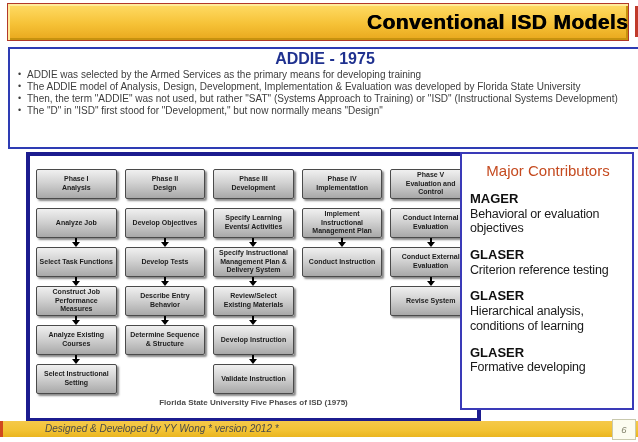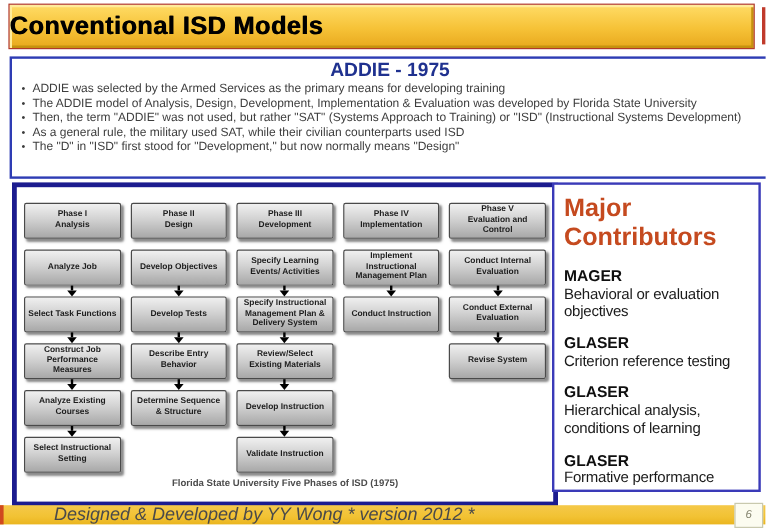--- a/index.html
+++ b/index.html
@@ -10,21 +10,21 @@
     font-family:"Liberation Sans", sans-serif;
     --gold:#F2C233; --navy:#1C1C8F; --blue:#2E3CB4; --accent-red:#C54A1F;
   }
 
   
   .title-btn {
     position:absolute; left:7px; top:3px; width:620px; height:36px;
     background:linear-gradient(to bottom,#FFDC66 0%,#F6C237 55%,#E8A81D 100%);
     border:1px solid #B2392A;
     box-shadow:inset 2px 2px 0 #FFEC9B, inset -2px -2px 0 #C6920F;
-    display:flex; align-items:center; justify-content:flex-start;
+    display:flex; align-items:center; justify-content:flex-end;
   }
   .title-btn .ttl {
     font-size:21px; font-weight:bold; color:#000;
     letter-spacing:.4px; text-shadow:.6px 0 0 #000;
   }
   .edge-red {
     position:absolute; right:0; top:6px; width:3px; height:31px;
     background:#C03A2B;
   }
 
@@ -42,21 +42,21 @@
     position:relative; padding-left:11px;
     font-size:10px; line-height:1.2; color:#3D3D3D;
   }
   .bullet::before {
     content:"\2022"; position:absolute; left:2px; top:0;
     font-size:9px; color:#3D3D3D;
   }
 
   
   .diagram {
-    position:absolute; left:10px; top:152px; width:435px; height:258px;
+    position:absolute; left:26px; top:152px; width:435px; height:258px;
     background:#fff; border:4px solid var(--navy,#1C1C8F);
     padding:4px 6px 0 6px;
   }
   .dgrid { display:flex; gap:8px; }
   .dcol { flex:1; display:flex; flex-direction:column; min-width:0; }
   .slot {
     height:39px; position:relative;
     display:flex; flex-direction:column; align-items:center; justify-content:flex-end;
   }
   .dbox {
@@ -83,37 +83,37 @@
     margin-top:4px;
   }
 
   
   .contrib {
     position:absolute; left:460px; top:152px; width:156px; height:248px;
     background:#fff; border:2px solid #3A3AB8;
     padding:6px 6px 0 8px;
   }
   .ctitle {
-    font-size:21px; font-weight:bold;
+    text-align:center; font-size:15px; font-weight:normal;
     color:var(--accent-red,#C54A1F); margin:2px 0 12px 0;
   }
   .centry { margin-bottom:11px; }
   .cname { font-size:13px; font-weight:bold; color:#0f0f0f; line-height:1.2;margin-top:10px; }
   .cdesc { font-size:12.5px; color:#1a1a1a; line-height:1.18; letter-spacing:-.2px; }
 
   
   .footer-bar {
     position:absolute; left:0; top:421px; width:638px; height:16px;
     background:linear-gradient(to bottom,#F5C94A 0%,var(--gold,#F2C233) 60%,#EAB51F 100%);
   }
   .footer-bar .sliver {
     position:absolute; left:0; top:0; width:3px; height:16px; background:#D0491F;
   }
   .credit {
-    font-style:italic; font-size:15px; color:#4a4a4a;
+    font-style:italic; font-size:10px; color:#4a4a4a;
     line-height:16px; padding-left:45px;
   }
   .pagebox {
     position:absolute; right:2px; top:419px; width:22px; height:19px;
     background:#FCFCF0; border:1px solid #C9C9AE;
     display:flex; align-items:center; justify-content:center;
     font-size:9.5px; font-style:italic; color:#84846e;
   }
 </style>
 </head>
@@ -123,21 +123,20 @@
   <span class="ttl">Conventional ISD Models</span>
 </div>
 <div class="edge-red"></div>
 
 <div class="addie-box">
   <div class="addie-heading">ADDIE - 1975</div>
   <div id="addie-bullets">
       <div class="bullet">ADDIE was selected by the Armed Services as the primary means for developing training</div>
       <div class="bullet">The ADDIE model of Analysis, Design, Development, Implementation &amp; Evaluation was developed by Florida State University</div>
       <div class="bullet">Then, the term "ADDIE" was not used, but rather "SAT" (Systems Approach to Training) or "ISD" (Instructional Systems Development)</div>
-      <div class="bullet">As a general rule, the military used SAT, while their civilian counterparts used ISD</div>
       <div class="bullet">The "D" in "ISD" first stood for "Development," but now normally means "Design"</div>
     </div>
 </div>
 
 <div class="diagram">
   <div class="dgrid" id="diagram-grid">
       <div class="dcol">
         <div class="slot">
           <div class="dbox">Phase I
 Analysis</div>
@@ -294,21 +293,21 @@
       <div class="centry">
         <div class="cname">GLASER</div>
         <div class="cdesc">Criterion reference testing</div>
       </div>
       <div class="centry">
         <div class="cname">GLASER</div>
         <div class="cdesc">Hierarchical analysis, conditions of learning</div>
       </div>
       <div class="centry">
         <div class="cname">GLASER</div>
-        <div class="cdesc">Formative performance</div>
+        <div class="cdesc">Formative developing</div>
       </div>
     </div>
 </div>
 
 <div class="footer-bar">
   <span class="sliver"></span>
   <div class="credit">Designed &amp; Developed by YY Wong * version 2012 *</div>
 </div>
 <div class="pagebox">
   <span>6</span>

